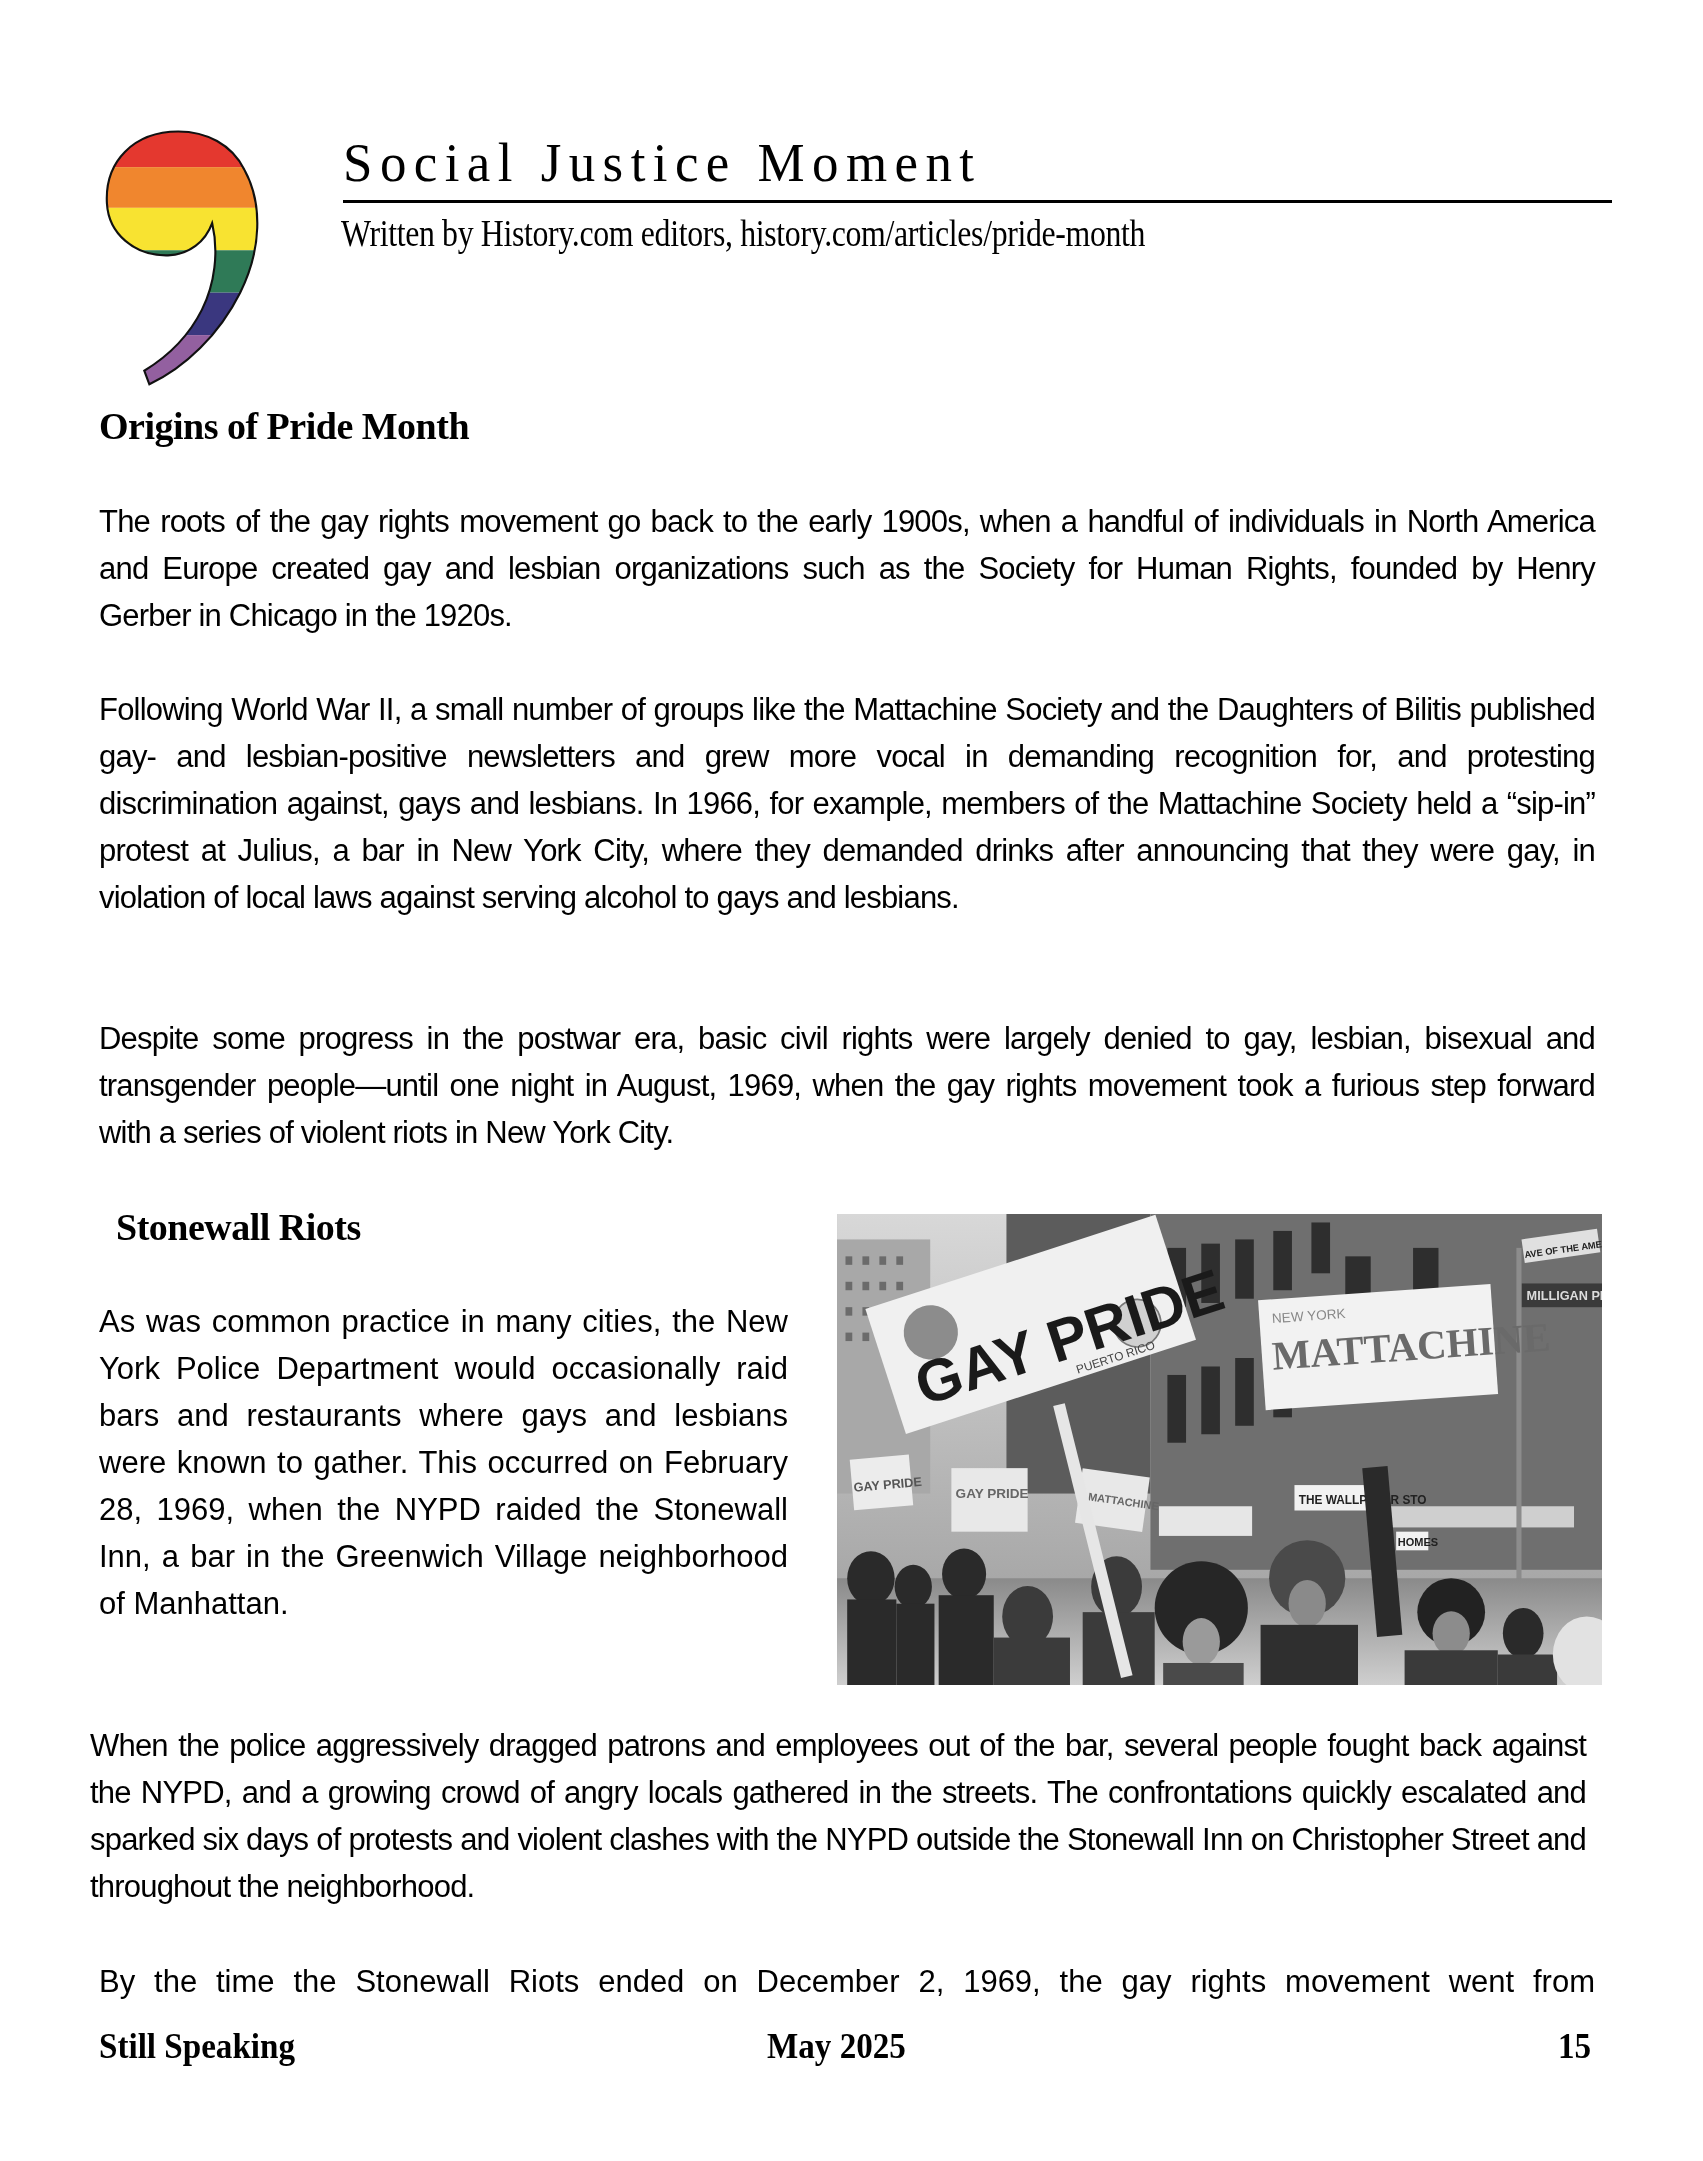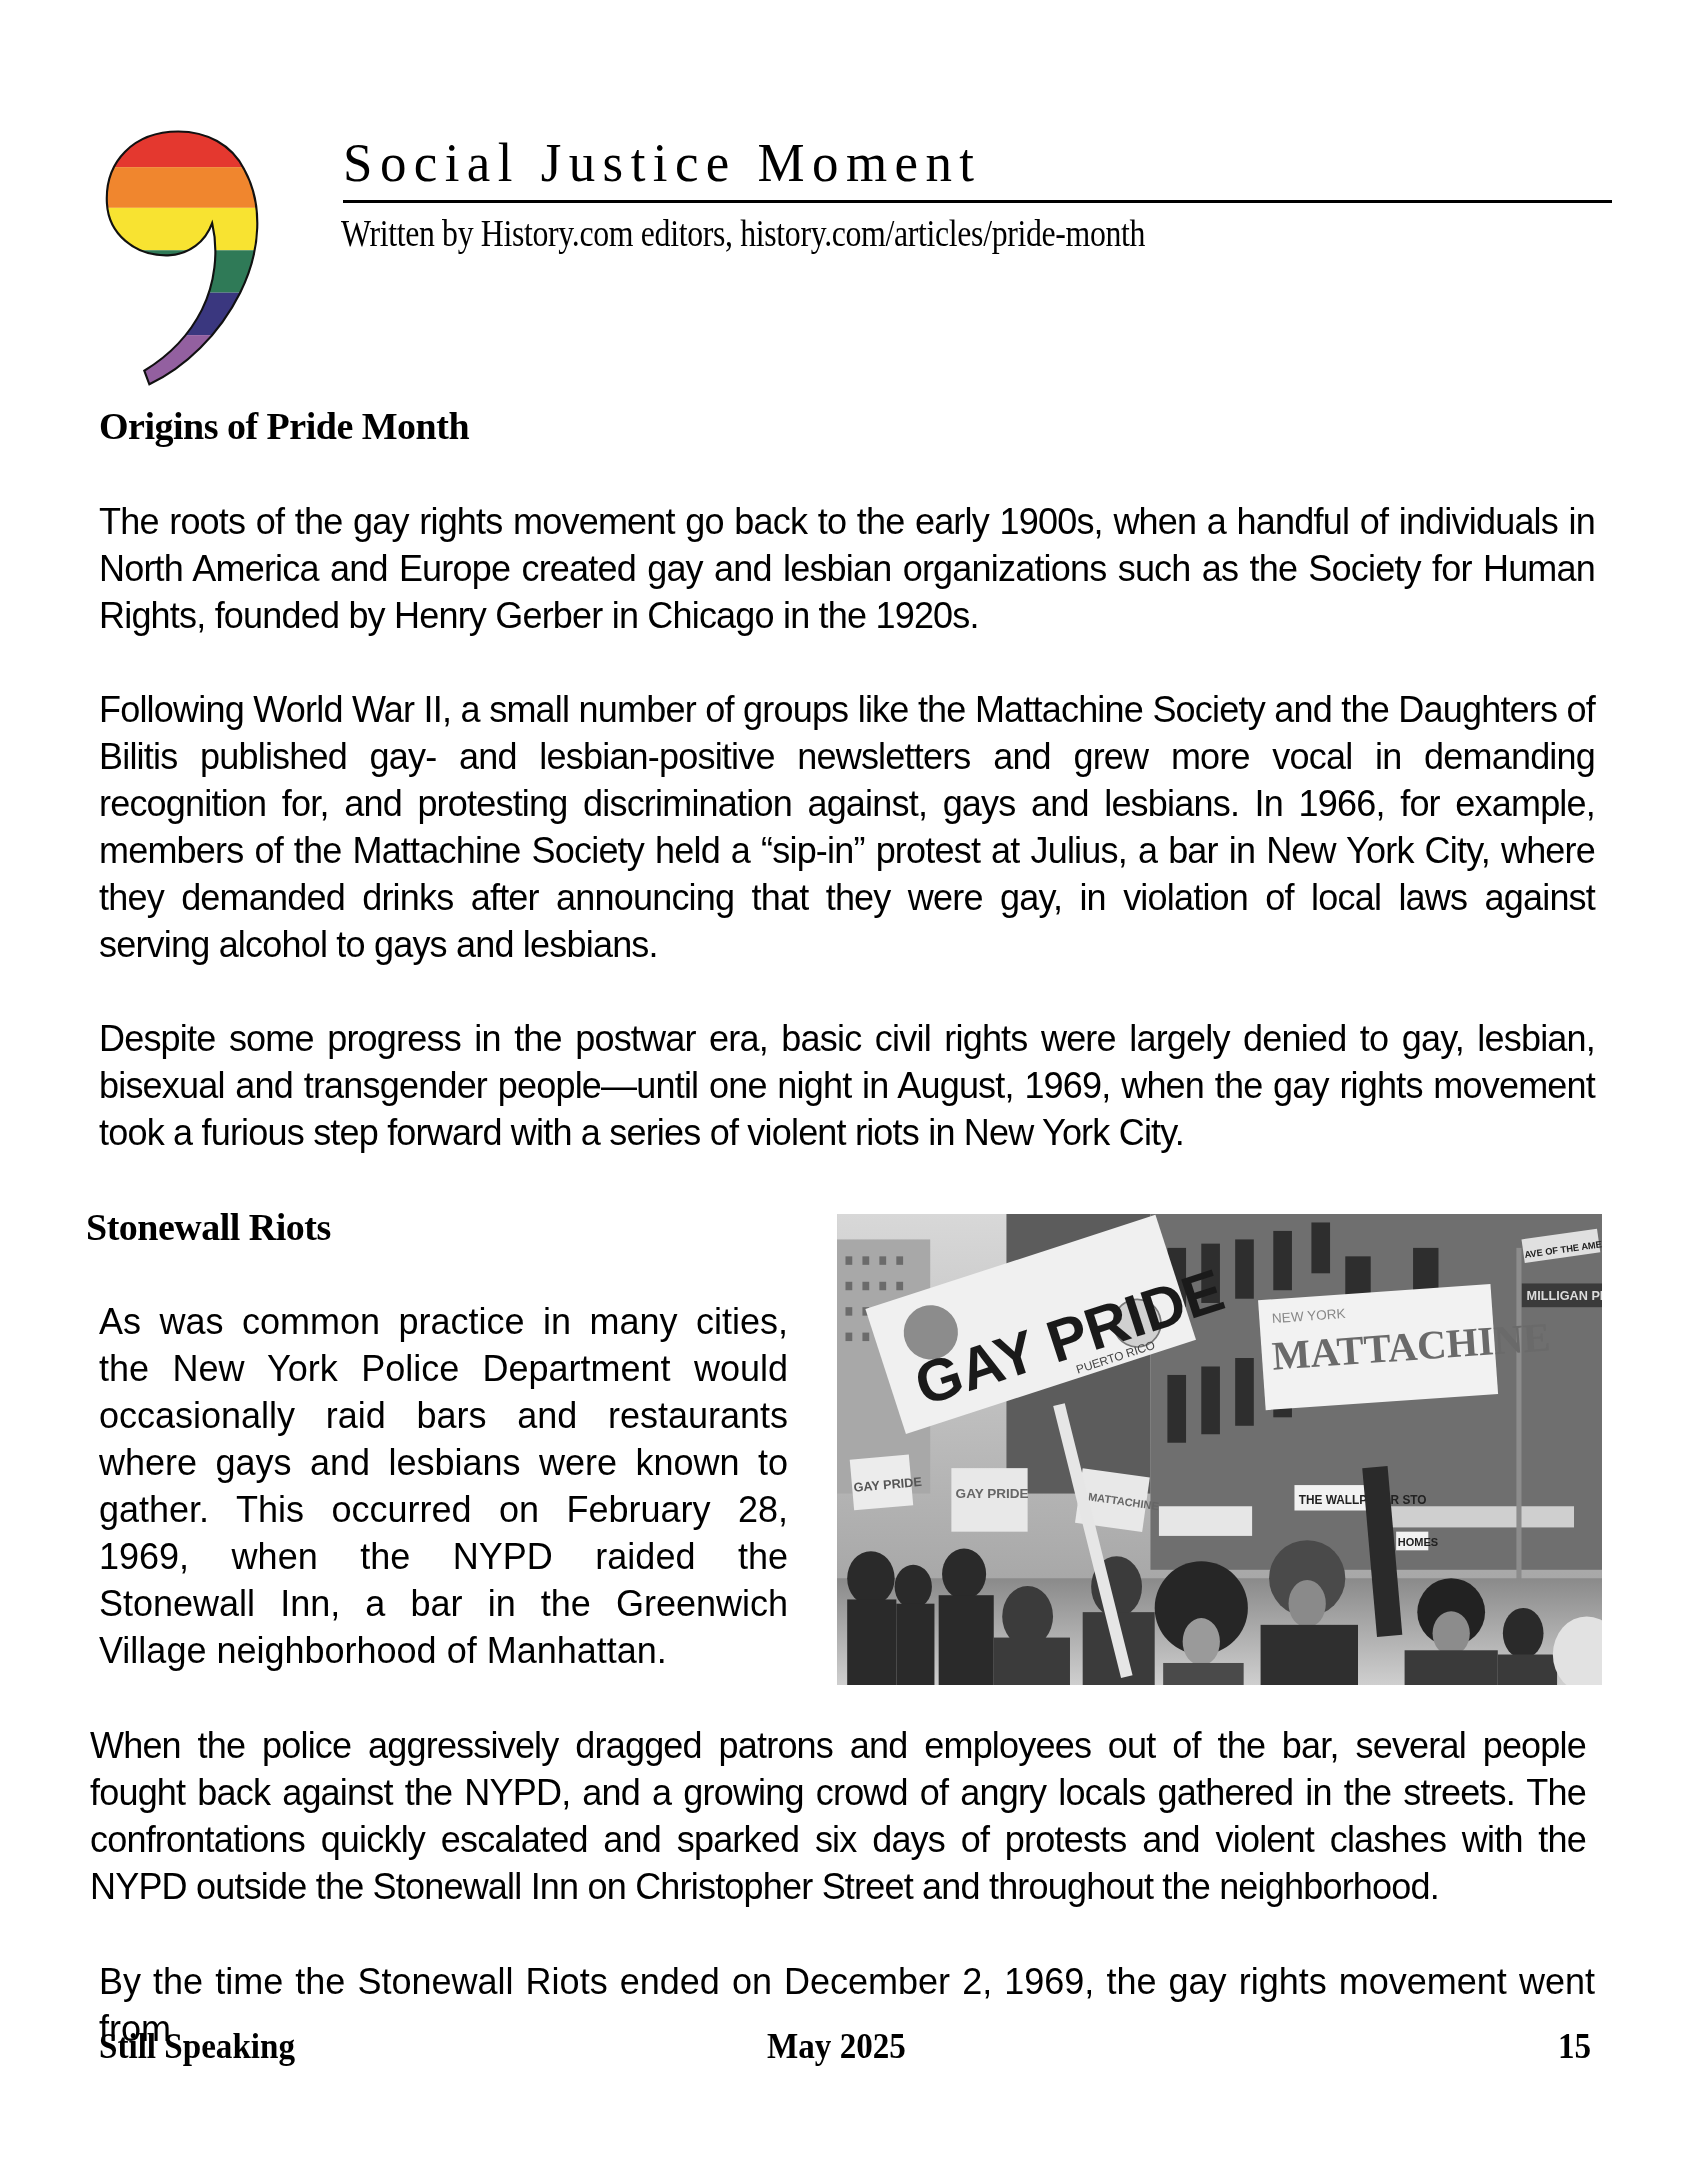--- a/index.html
+++ b/index.html
@@ -14,21 +14,21 @@
   }
   .rule { left: 343px; top: 200px; width: 1269px; height: 3.4px; background: #000; }
   .subtitle {
     left: 341px; top: 215px;
     font-family: "Liberation Serif", "DejaVu Serif", serif;
     font-size: 37px; line-height: 1; white-space: nowrap;
     transform: scaleX(0.86); transform-origin: left top; letter-spacing: -0.4px;
   }
   .body-text {
     font-family: "Liberation Sans", "DejaVu Sans", sans-serif;
-    font-size: 36px; line-height: 47px;
+    font-size: 31px; line-height: 47px;
     text-align: justify; text-align-last: left;
   }
   .heading {
     font-family: Liberation Serif, serif;
     font-weight: bold; font-size: 38px; line-height: 47px; white-space: nowrap;
     letter-spacing: -0.5px;
   }
   .cond { letter-spacing: -0.8px; word-spacing: 0px; }
   .p { margin: 0; }
   .photo {
@@ -74,21 +74,21 @@
 </div>
 
 <div class="abs body-text cond" style="left:99px; top:686px; width:1496px;">
   <p class="p">Following World War II, a small number of groups like the Mattachine Society and the Daughters of Bilitis published gay- and lesbian-positive newsletters and grew more vocal in demanding recognition for, and protesting discrimination against, gays and lesbians. In 1966, for example, members of the Mattachine Society held a “sip-in” protest at Julius, a bar in New York City, where they demanded drinks after announcing that they were gay, in violation of local laws against serving alcohol to gays and lesbians.</p>
 </div>
 
 <div class="abs body-text cond" style="left:99px; top:1015px; width:1496px;">
   <p class="p">Despite some progress in the postwar era, basic civil rights were largely denied to gay, lesbian, bisexual and transgender people—until one night in August, 1969, when the gay rights movement took a furious step forward with a series of violent riots in New York City.</p>
 </div>
 
-<div class="abs heading" style="left:86px; top:1204px;">Stonewall Riots</div>
+<div class="abs heading" style="left:116px; top:1204px;">Stonewall Riots</div>
 
 <div class="abs body-text" style="left:99px; top:1298px; width:689px;">
   <p class="p">As was common practice in many cities, the New York Police Department would occasionally raid bars and restaurants where gays and lesbians were known to gather. This occurred on February 28, 1969, when the NYPD raided the Stonewall Inn, a bar in the Greenwich Village neighborhood of Manhattan.</p>
 </div>
 
 <div class="abs photo">
   <svg width="765" height="471" viewBox="0 0 903 556">
     <defs>
       <linearGradient id="sky" x1="0" y1="0" x2="0" y2="1">
         <stop offset="0" stop-color="#d8d8d8"></stop>

